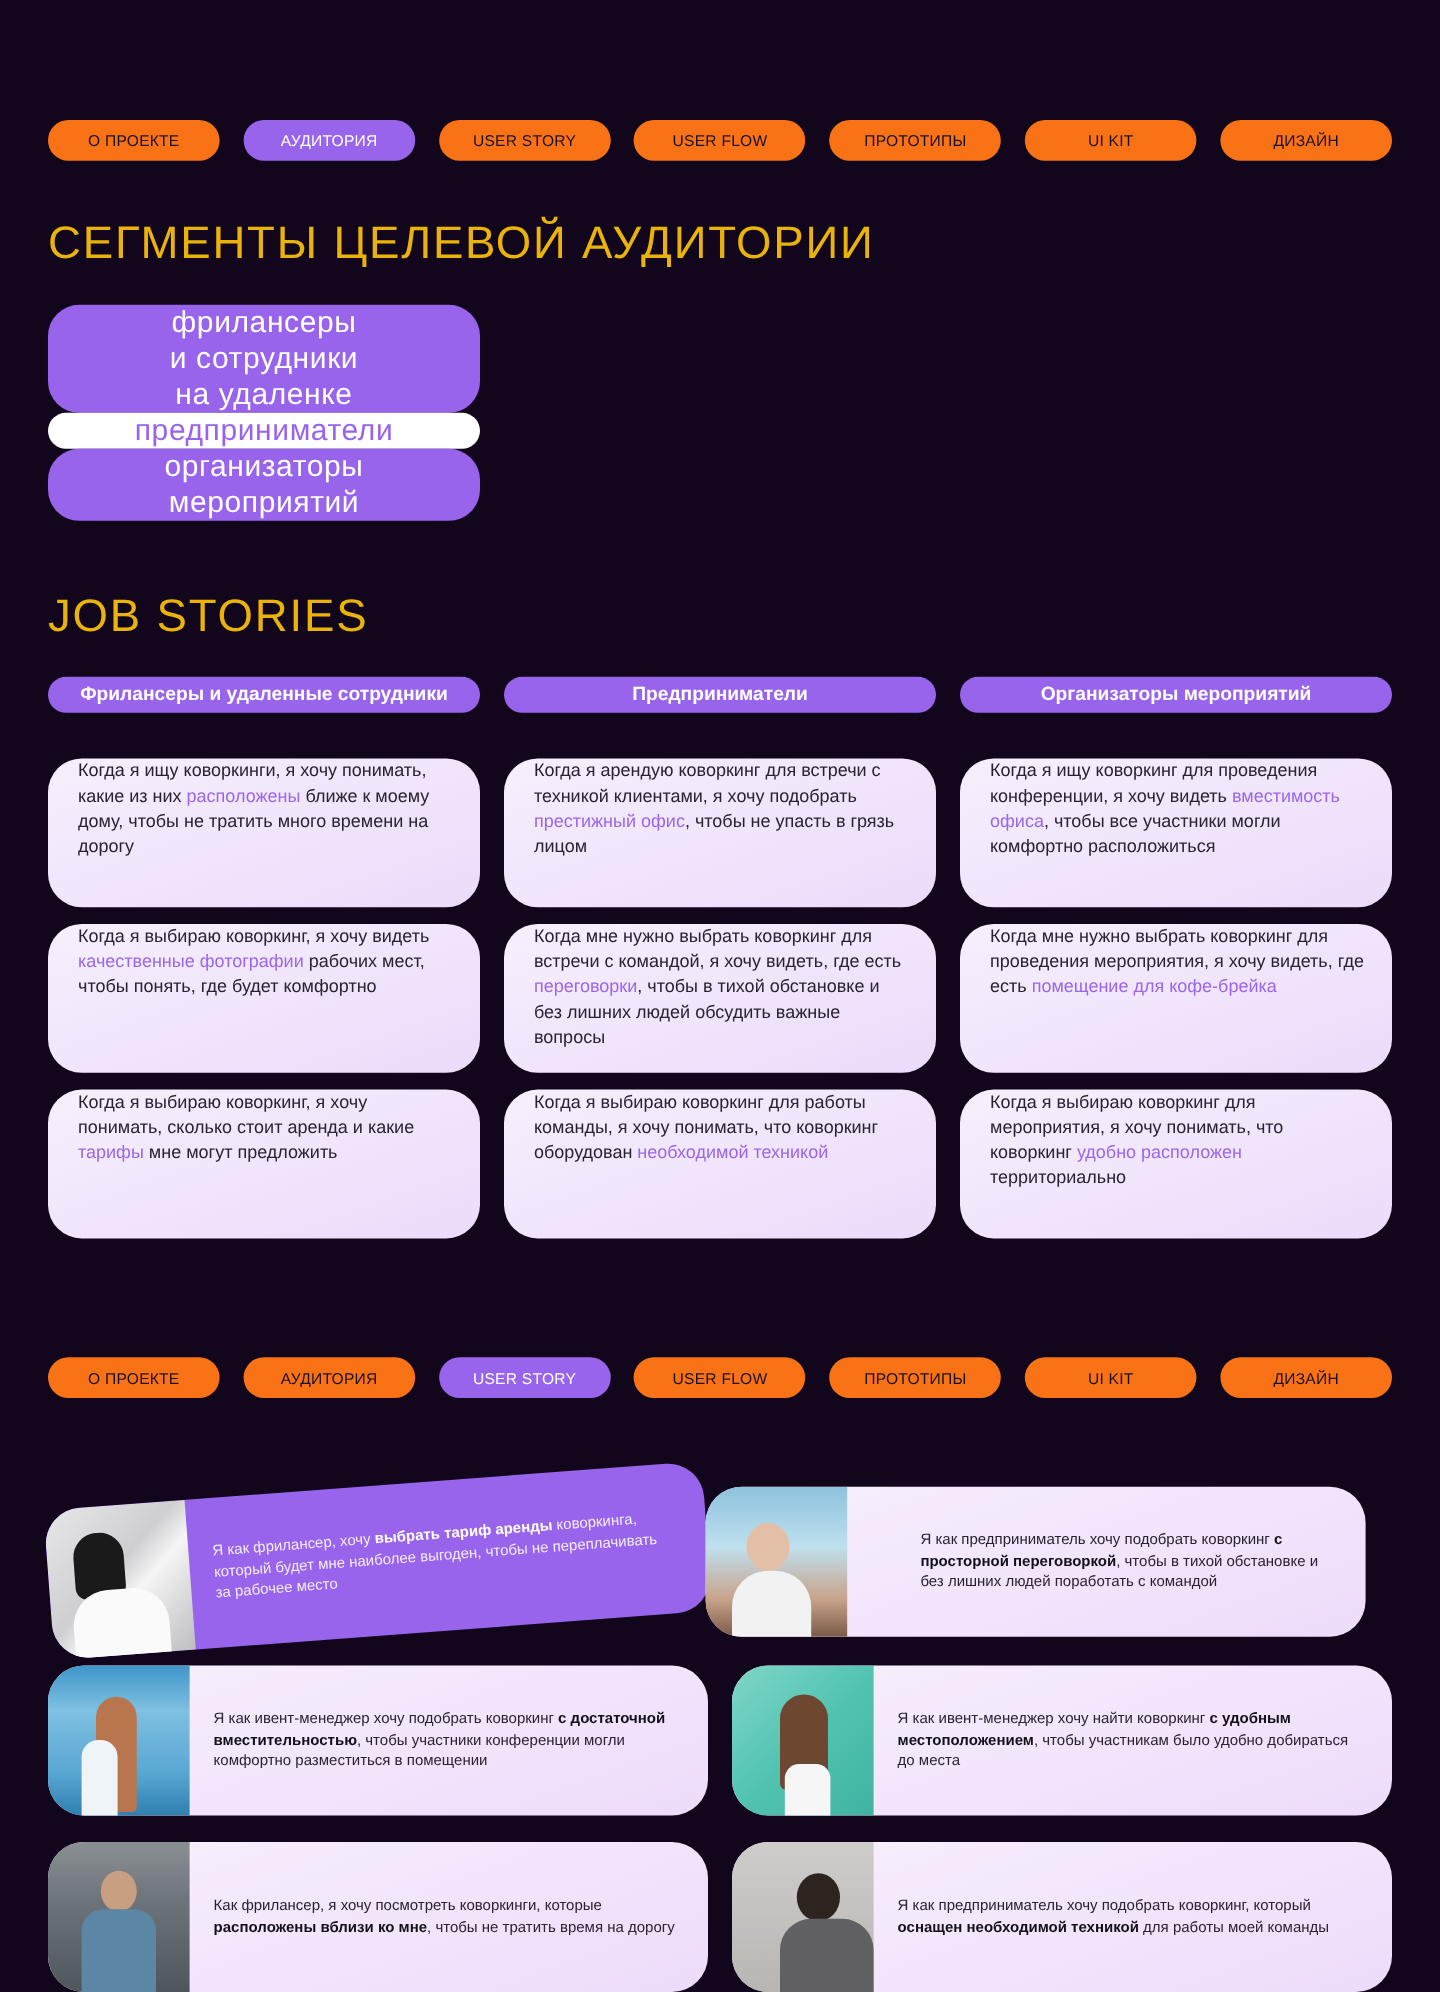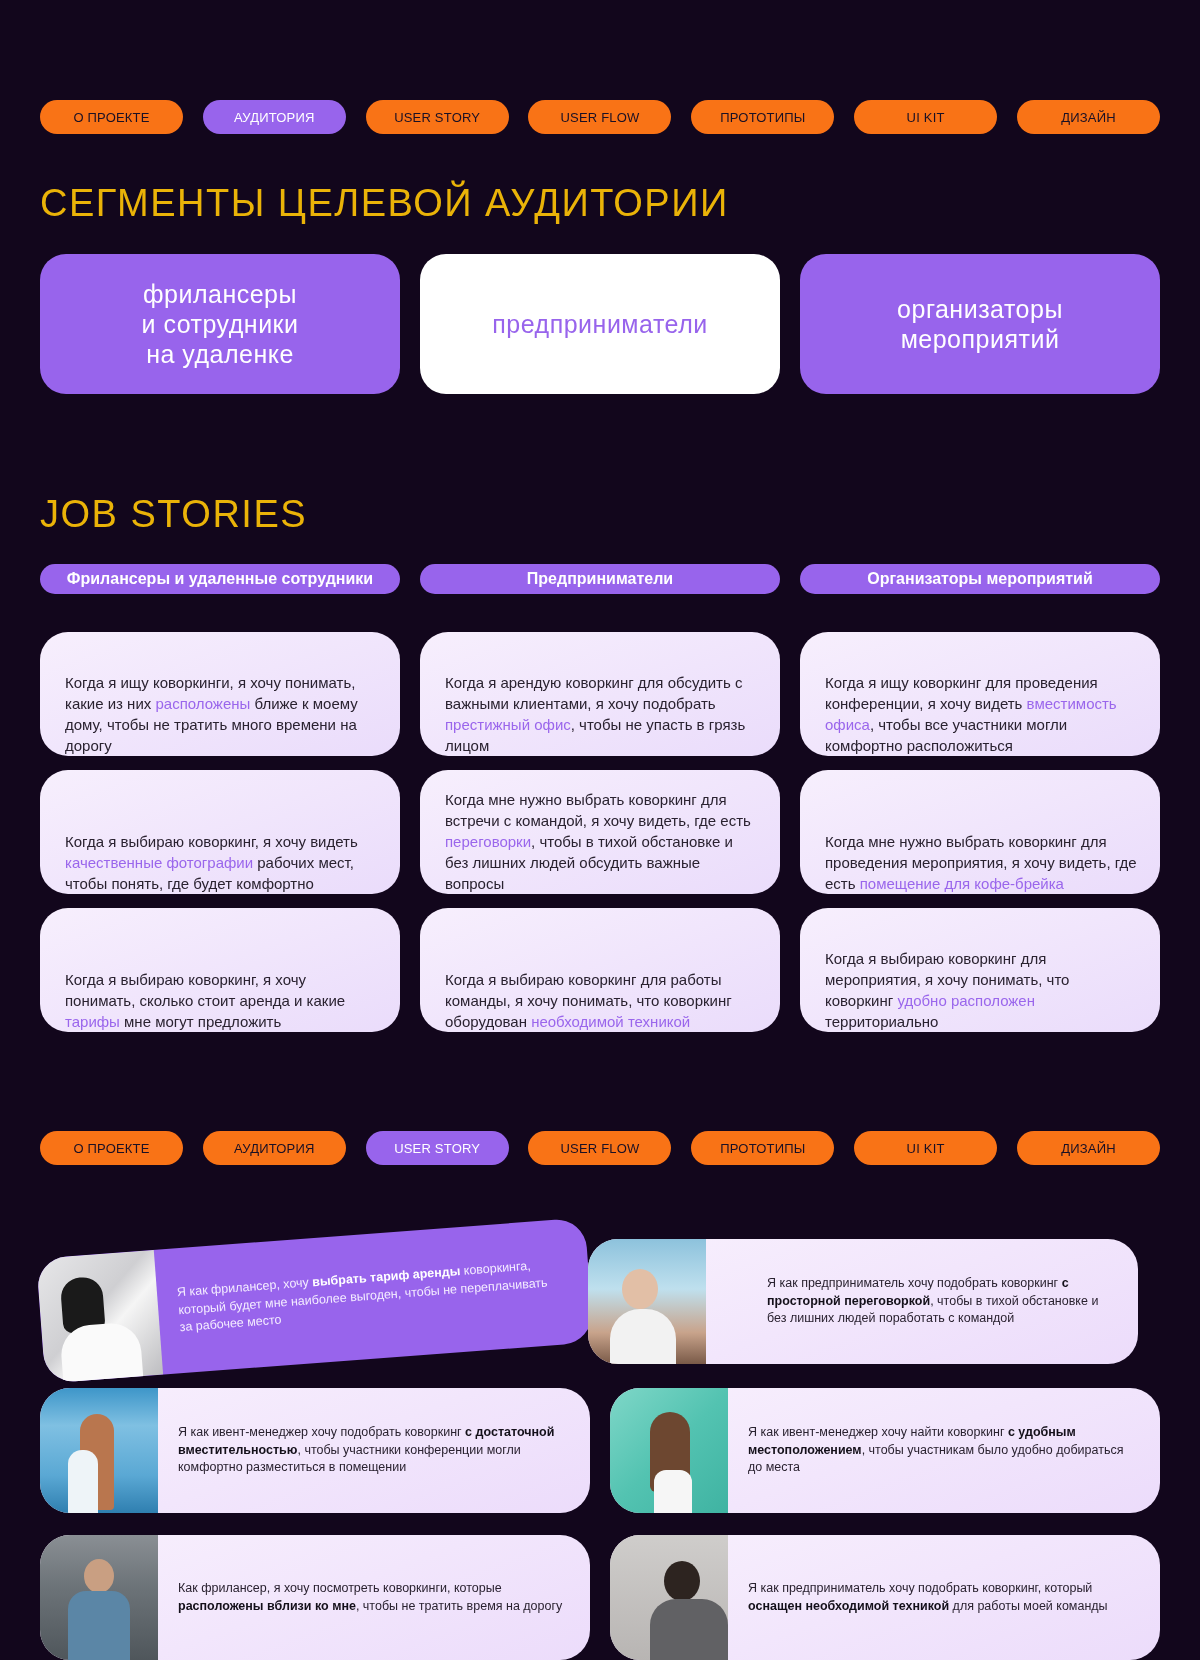--- a/index.html
+++ b/index.html
@@ -5,29 +5,29 @@
   * { box-sizing: border-box; margin: 0; padding: 0; }
   html, body { width: 1200px; height: 1660px; background: #12061c; overflow: hidden; }
   body { font-family: "Liberation Sans", "DejaVu Sans", sans-serif; color: #fff; position: relative; }
 
   .nav { position: absolute; left: 40px; width: 1120px; display: flex; justify-content: space-between; }
   .nav-btn { width: 143px; height: 34px; border-radius: 17px; background: #f97316; color: #1a1025; display: flex; align-items: center; justify-content: center; font-size: 13px; letter-spacing: 0.2px; cursor: pointer; }
   .nav-btn.active { background: #9864ec; color: #fff; }
 
   .h1 { position: absolute; left: 40px; font-size: 38px; font-weight: 400; letter-spacing: 1.5px; color: #eab308; }
 
-  .segments { position: absolute; left: 40px; top: 254px; width: 1120px; height: 140px; display: flex; justify-content: space-between; }
+  .segments { position: absolute; left: 40px; top: 254px; width: 1120px; height: 140px; display: flex; justify-content: space-between; flex-direction: column; }
   .seg { width: 360px; height: 140px; border-radius: 26px; background: #9864ec; color: #fff; display: flex; align-items: center; justify-content: center; text-align: center; font-size: 25px; line-height: 30px; white-space: pre-line; letter-spacing: 0.5px; }
   .seg.white { background: #fff; color: #9864ec; }
 
   .js-heads { position: absolute; left: 40px; top: 564px; width: 1120px; display: flex; justify-content: space-between; }
   .js-head { width: 360px; height: 30px; border-radius: 21px; background: #9864ec; color: #fff; font-size: 16px; font-weight: 700; display: flex; align-items: center; justify-content: center; }
 
   .js-grid { position: absolute; left: 40px; top: 632px; width: 1120px; display: grid; grid-template-columns: 360px 360px 360px; column-gap: 20px; row-gap: 14px; justify-content: space-between; }
-  .js-card { height: 124px; border-radius: 28px; background: linear-gradient(160deg, #f7effd 0%, #eadcfb 100%); color: #2a2230; font-size: 15px; line-height: 21px; padding: 0 22px 0 25px; display: flex; align-items: flex-end; }
+  .js-card { height: 124px; border-radius: 28px; background: linear-gradient(160deg, #f7effd 0%, #eadcfb 100%); color: #2a2230; font-size: 15px; line-height: 21px; padding: 0 22px 0 25px; display: flex; align-items: flex-start; }
   .js-card .hl { color: #9a66ec; }
 
   .us-grid { position: absolute; left: 40px; top: 1238px; width: 1120px; }
   .us-card { position: absolute; width: 550px; height: 125px; border-radius: 30px; overflow: hidden; background: linear-gradient(160deg, #f8f0fd 0%, #ecdcfb 100%); display: flex; }
   .us-card .photo { width: 118px; height: 100%; flex-shrink: 0; position: relative; }
   .us-card .txt { flex: 1; display: flex; align-items: center; padding: 0 26px 0 20px; font-size: 12.5px; line-height: 17.5px; color: #2a2230; }
   .us-card .txt b { color: #14101a; font-weight: 700; }
   .us-card.purple { background: #9864ec; transform: rotate(-4.3deg); transform-origin: center; }
   .us-card.purple .txt { color: #f4ecff; }
   .us-card.purple .txt b { color: #fff; }
@@ -80,21 +80,21 @@
   <div class="js-head">Предприниматели</div>
   <div class="js-head">Организаторы мероприятий</div>
 </div>
 
 <div class="js-grid">
 
   <div class="js-card">
       <p><span>Когда я ищу коворкинги, я хочу понимать, какие из них </span><span class="hl">расположены</span><span> ближе к моему дому, чтобы не тратить много времени на дорогу</span></p>
     </div>
   <div class="js-card">
-      <p><span>Когда я арендую коворкинг для обсудить с важными клиентами, я хочу подобрать </span><span class="hl">престижный офис</span><span>, чтобы не упасть в грязь лицом</span></p>
+      <p><span>Когда я арендую коворкинг для встречи с техникой клиентами, я хочу подобрать </span><span class="hl">престижный офис</span><span>, чтобы не упасть в грязь лицом</span></p>
     </div>
   <div class="js-card">
       <p><span>Когда я ищу коворкинг для проведения конференции, я хочу видеть </span><span class="hl">вместимость офиса</span><span>, чтобы все участники могли комфортно расположиться</span></p>
     </div>
 
   <div class="js-card">
       <p><span>Когда я выбираю коворкинг, я хочу видеть </span><span class="hl">качественные фотографии</span><span> рабочих мест, чтобы понять, где будет комфортно</span></p>
     </div>
   <div class="js-card">
       <p><span>Когда мне нужно выбрать коворкинг для встречи с командой, я хочу видеть, где есть </span><span class="hl">переговорки</span><span>, чтобы в тихой обстановке и без лишних людей обсудить важные вопросы</span></p>

